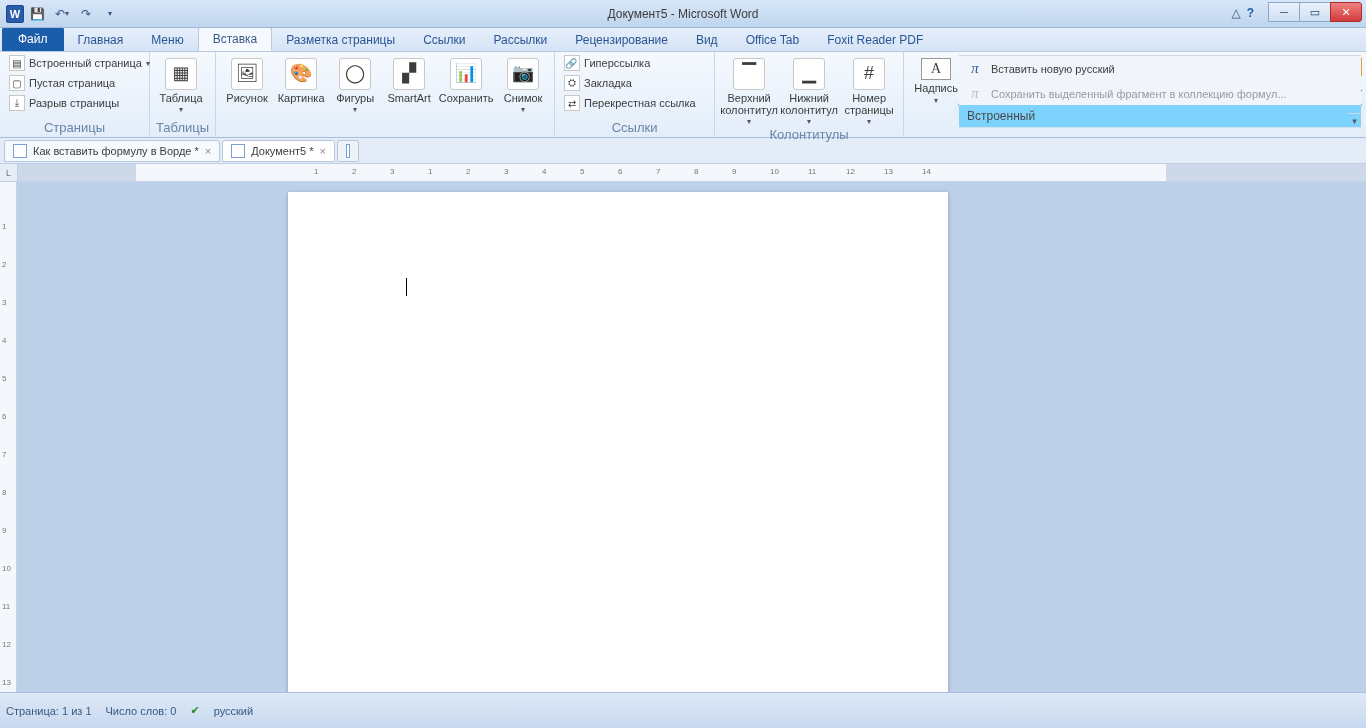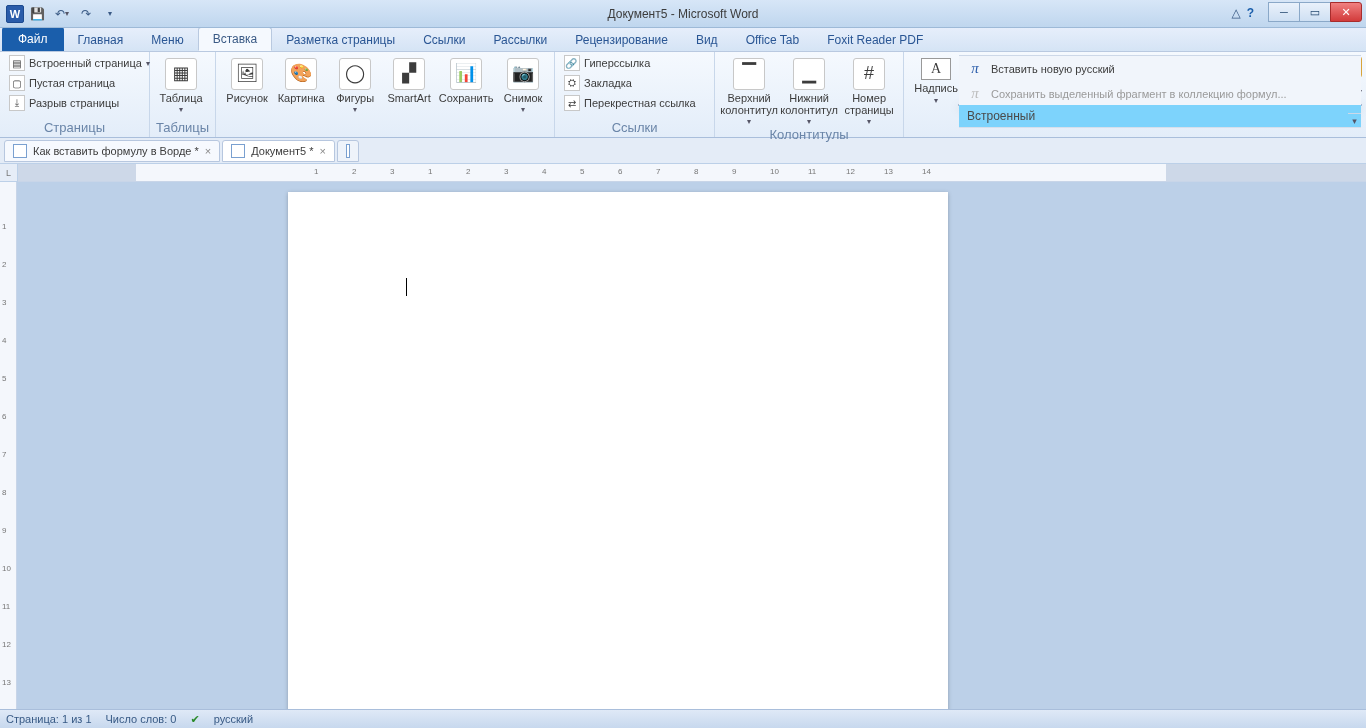--- a/index.html
+++ b/index.html
@@ -73,21 +73,21 @@
 .eqscroll{position:absolute;top:22px;bottom:50px;left:0;right:14px;overflow:hidden;padding:4px 8px 8px 8px;}
 .eqscroll .sub{font-size:11px;color:#444;margin:6px 0 3px 0;}
 .eqpanel .sb { position:absolute; top:22px; bottom:50px; right:0; width:14px; background:#e9eef7; border-left:1px solid #cdd8e8;}
 .eqpanel .sb .dn{position:absolute;bottom:0;left:0;right:0;height:14px;display:flex;align-items:center;justify-content:center;color:#556;font-size:9px;border-top:1px solid #cdd8e8;}
 .eqpanel .footer { position:absolute; bottom:0; left:0; right:0; height:50px; border-top:1px solid #cdd8e8; background:#f1f5fb; font-size:11px;}
 .eqpanel .footer .row{display:flex;align-items:center;gap:8px;padding:4px 8px;}
 .eqpanel .footer .pi{font-style:italic;font-family:"Times New Roman",serif;font-size:15px;color:#2a5caa;width:16px;text-align:center;}
 .eqpanel .footer .dis{color:#9a9a9a;}
 
 
-.status { position:absolute; bottom:0; left:0; right:0; height:19px; background:linear-gradient(#dfe9f7,#c7d8ee); border-top:1px solid #a9bedb; display:flex;align-items:center;font-size:11px;color:#385a85;padding:0 6px; gap:14px;}
+.status { position:absolute; bottom:0; left:0; right:0; height:36px; background:linear-gradient(#dfe9f7,#c7d8ee); border-top:1px solid #a9bedb; display:flex;align-items:center;font-size:11px;color:#385a85;padding:0 6px; gap:14px;}
 .status .right{margin-left:auto;display:flex;align-items:center;gap:6px;}
 .viewbtn{width:18px;height:14px;border:1px solid #8aa8c8;background:#eef4fc;}
 .viewbtn.act{background:#ffe9a8;border-color:#d9a43a;}
 .zoom-track{width:120px;height:4px;background:#c8d5e8;position:relative;border-radius:2px;}
 .zoom-track .h{position:absolute;left:58px;top:-4px;width:6px;height:12px;background:#8aa8c8;border-radius:2px;}
 </style>
 </head>
 <body>
 
 <div class="titlebar">

